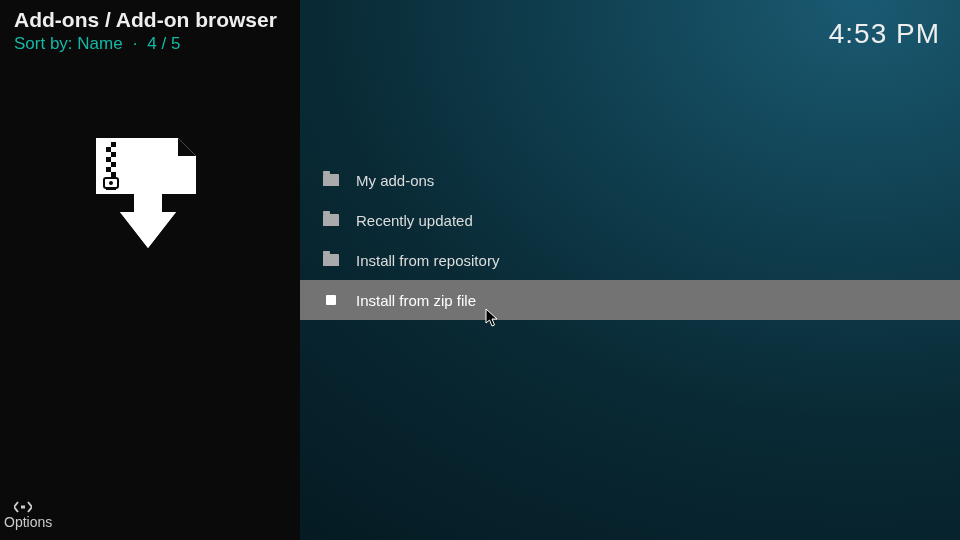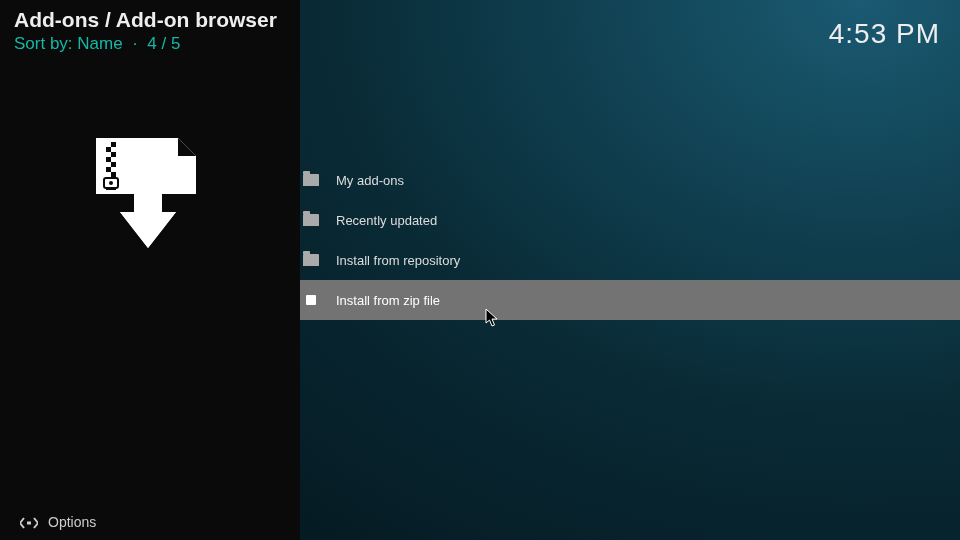--- a/index.html
+++ b/index.html
@@ -60,22 +60,22 @@
   .list {
     position: absolute;
     left: 300px;
     top: 160px;
     width: 660px;
   }
   .list-item {
     display: flex;
     align-items: center;
     height: 40px;
-    padding-left: 2px;
-    font-size: 13px;
+    padding-left: 22px;
+    font-size: 15px;
     color: #ddd;
   }
   .list-item.selected {
     background: #737373;
     color: #fff;
   }
   .item-icon {
     width: 18px;
     height: 14px;
     margin-right: 16px;
@@ -101,26 +101,27 @@
     border-radius: 1px 1px 0 0;
   }
   .zip-box {
     width: 10px;
     height: 10px;
     background: #fff;
     border-radius: 1px;
   }
   .options-bar {
     position: absolute;
-    left: 20px;
+    left: 4px;
     bottom: 10px;
     display: flex;
-    align-items: flex-end;
+    align-items: center;
     font-size: 14px;
     color: #ccc;
+    flex-direction: column;
   }
   .options-icon {
     margin-right: 10px;
     display: flex;
     align-items: center;
   }
   .cursor {
     position: absolute;
     left: 485px;
     top: 308px;

